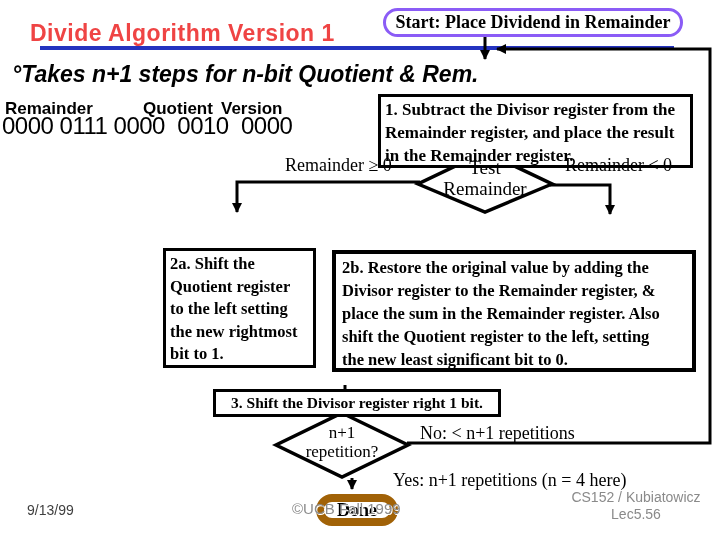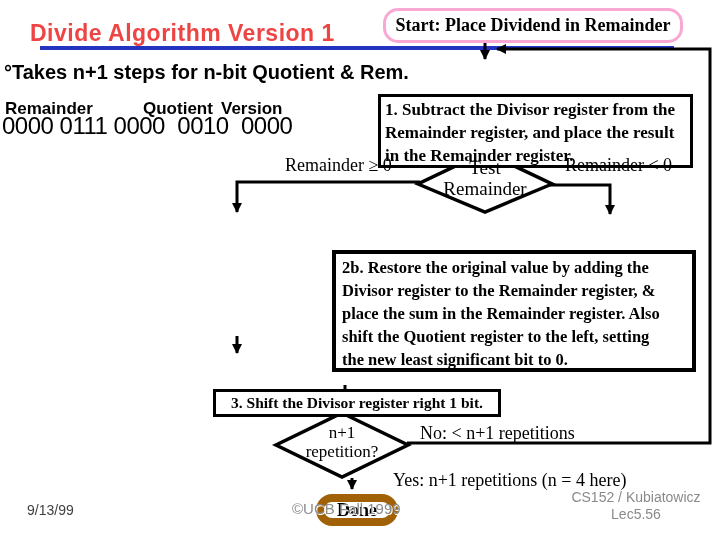--- a/index.html
+++ b/index.html
@@ -7,36 +7,36 @@
     position:relative;width:720px;height:540px;background:#ffffff;overflow:hidden;
     font-family:"Liberation Sans",sans-serif;color:#000;
   }
   .abs{position:absolute;}
   
   .title{
     left:30px;top:20px;width:370px;text-align:left;
     font-size:23px;font-weight:bold;color:#ef4444;letter-spacing:0.5px;
   }
   .title-rule{left:40px;top:46px;width:634px;height:4px;background:#2433c0;}
-  .bullet-line{left:4px;top:61px;font-size:20px;font-weight:bold;}
+  .bullet-line{left:12px;top:61px;font-size:23px;font-weight:bold;font-style:italic;}
   .reg-label{top:99px;font-size:17px;font-weight:bold;}
   .reg-remainder{left:5px;}
   .reg-quotient{left:143px;}
   .reg-divisor{left:221px;}
   .reg-values{
     left:2px;top:112px;font-family:Liberation Sans, sans-serif;
     font-size:24px;letter-spacing:-0.5px;white-space:pre;text-align:center;
   }
   
   .node{
     font-family:"Liberation Serif",serif;font-weight:bold;color:#000;
     background:#fff;box-sizing:border-box;z-index:2;
   }
   .start-node{
-    left:383px;top:8px;width:300px;height:35px;border:3px solid #f9a8d4;border-radius:15px;
+    left:383px;top:8px;width:300px;height:29px;border:3px solid #8b5cf6;border-radius:15px;
     display:flex;align-items:center;justify-content:center;font-size:18px;
   }
   .box{border:3px solid #000;white-space:pre-line;margin-top:32px;}
   .box1{left:378px;top:62px;width:315px;height:74px;padding:1px 4px;font-size:17px;line-height:23px;}
   .box2a{left:163px;top:216px;width:153px;height:120px;padding:2px 4px;font-size:16.5px;line-height:22.5px;}
   .box2b{left:332px;top:218px;width:364px;height:122px;border-width:4px;padding:2px 6px;font-size:16.5px;line-height:23px;}
   .box3{
     left:213px;top:357px;width:288px;height:28px;border-width:3px;
     display:flex;align-items:center;justify-content:center;font-size:15.5px;
   }
@@ -113,20 +113,25 @@
   <div class="abs reg-values">0000 0111 0000  0010  0000</div>
 
   <div class="abs node start-node">Start: Place Dividend in Remainder</div>
   <div class="abs node box box1">1. Subtract the Divisor register from the
 Remainder register, and place the result
 in the Remainder register.</div>
   <div class="abs diamond-label d1-label">Test
 Remainder</div>
   <div class="abs branch-label label-ge">Remainder ≥ 0</div>
   <div class="abs branch-label label-lt">Remainder &lt; 0</div>
+  <div class="abs node box box2a">2a. Shift the
+Quotient register
+to the left setting
+the new rightmost
+bit to 1.</div>
   <div class="abs node box box2b">2b. Restore the original value by adding the
 Divisor register to the Remainder register, &amp;
 place the sum in the Remainder register. Also
 shift the Quotient register to the left, setting
 the new least significant bit to 0.</div>
   <div class="abs node box box3">3. Shift the Divisor register right 1 bit.</div>
   <div class="abs diamond-label d2-label">n+1
 repetition?</div>
   <div class="abs branch-label label-no">No: &lt; n+1 repetitions</div>
   <div class="abs branch-label label-yes">Yes: n+1 repetitions (n = 4 here)</div>

